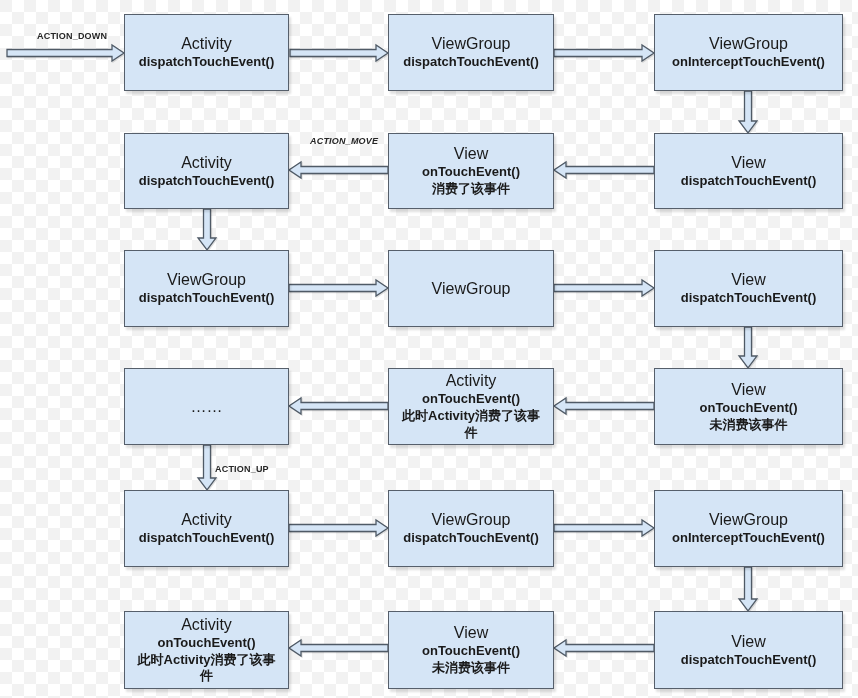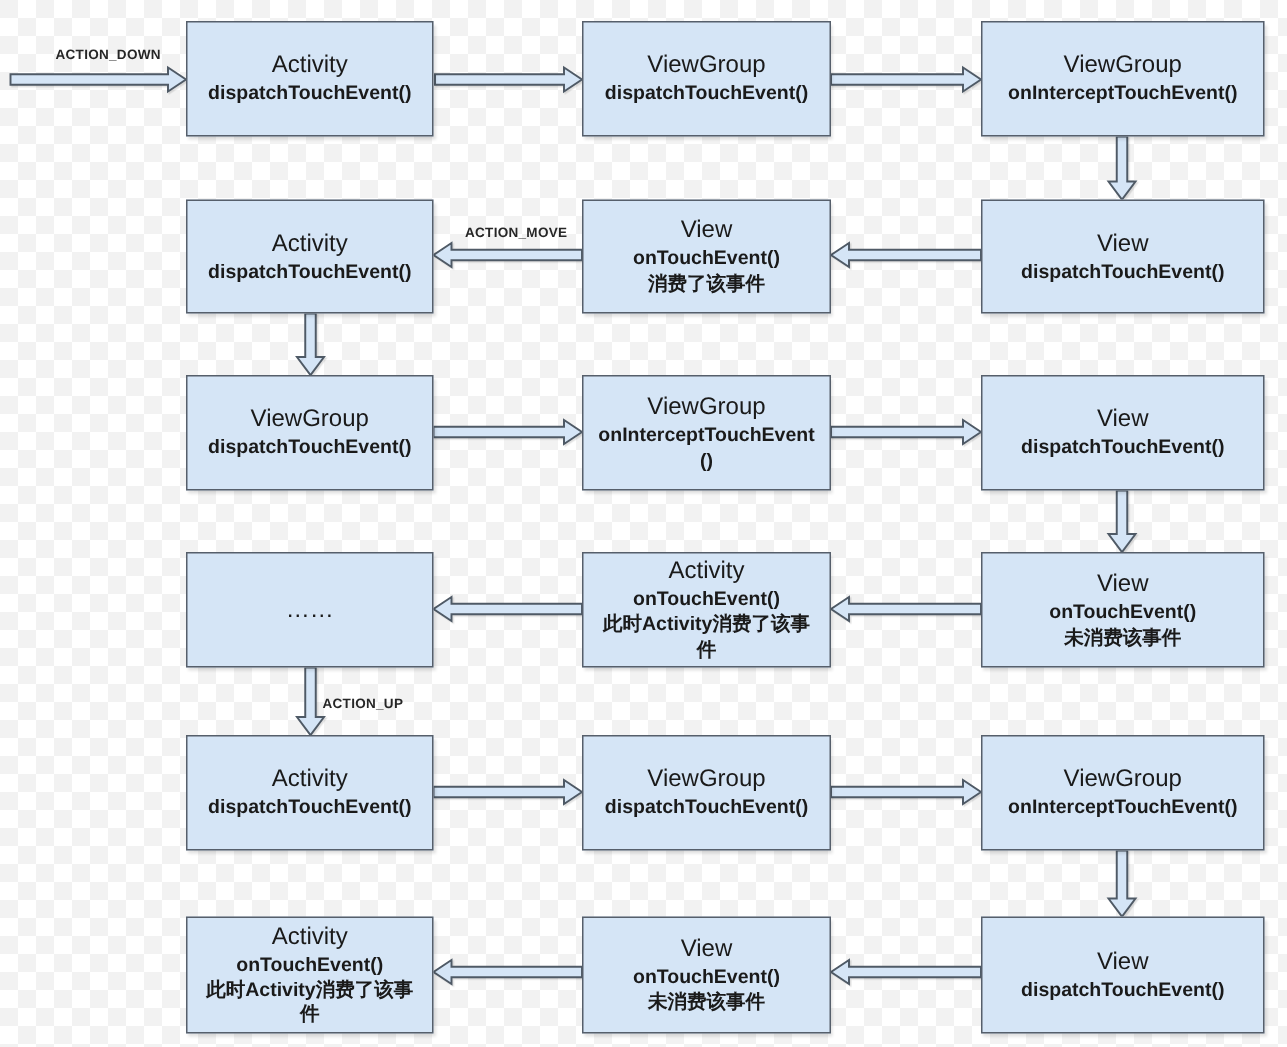--- a/index.html
+++ b/index.html
@@ -39,21 +39,21 @@
   .r2{top:133px;height:76px;}
   .r3{top:250px;height:77px;}
   .r4{top:368px;height:77px;}
   .r5{top:490px;height:77px;}
   .r6{top:611px;height:78px;}
   .flow-label{
     position:absolute;font-size:9px;font-weight:bold;color:#262626;
     letter-spacing:0.2px;white-space:nowrap;
   }
   #lbl-down{left:37px;top:31px;}
-  #lbl-move{left:310px;top:150px;}
+  #lbl-move{left:310px;top:136px;font-style:italic;}
   #lbl-up{left:215px;top:464px;}
 </style>
 </head>
 <body>
 
 <div class="canvas">
 
   <svg class="arrow-layer" width="858" height="698" viewBox="0 0 858 698">
     <path d="M7 49.5 L112 49.5 L112 45 L124 53 L112 61 L112 56.5 L7 56.5 Z"></path>
     <path d="M290 49.5 L376 49.5 L376 45 L388 53 L376 61 L376 56.5 L290 56.5 Z"></path>
@@ -105,22 +105,20 @@
     <span class="title">View</span>
     <span class="body">dispatchTouchEvent()</span>
   </div>
 
   <div class="box r3 c1">
     <span class="title">ViewGroup</span>
     <span class="body">dispatchTouchEvent()</span>
   </div>
   <div class="box r3 c2">
     <span class="title">ViewGroup</span>
-    <span class="body">onInterceptTouchEvent
-()</span>
   </div>
   <div class="box r3 c3">
     <span class="title">View</span>
     <span class="body">dispatchTouchEvent()</span>
   </div>
 
   <div class="box r4 c1">
     <span class="title">……</span>
     <span class="body"></span>
   </div>

